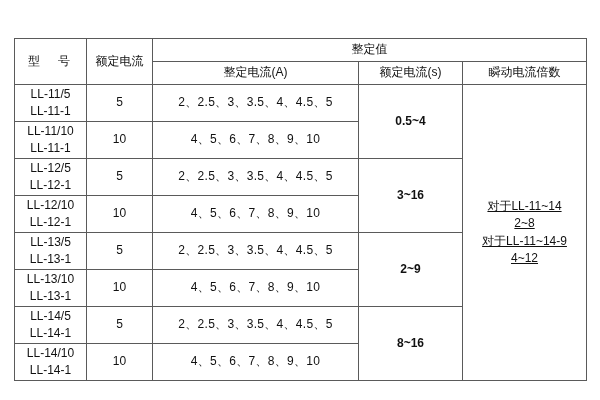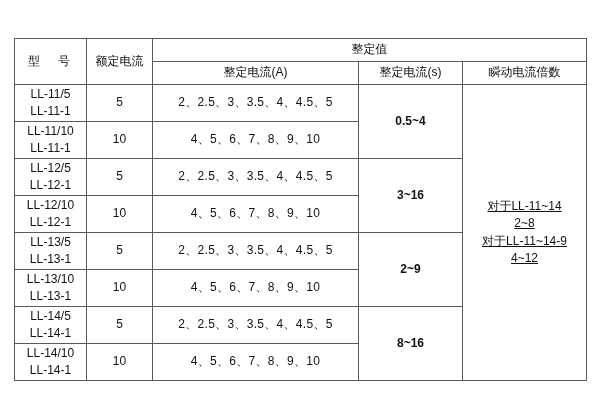--- a/index.html
+++ b/index.html
@@ -72,21 +72,21 @@
       <col class="c-mult">
     </colgroup>
     <thead>
       <tr>
         <th class="hdr hdr-model" rowspan="2">型　号</th>
         <th class="hdr" rowspan="2">额定电流</th>
         <th class="hdr" colspan="3">整定值</th>
       </tr>
       <tr>
         <th class="hdr">整定电流(A)</th>
-        <th class="hdr">整定电流(s)</th>
+        <th class="hdr">额定电流(s)</th>
         <th class="hdr">瞬动电流倍数</th>
       </tr>
     </thead>
     <tbody>
       <tr>
         <td class="row-model">
           <span class="m1">LL-11/5</span>
           <span class="m2">LL-11-1</span>
         </td>
         <td class="cell-current">5</td>

